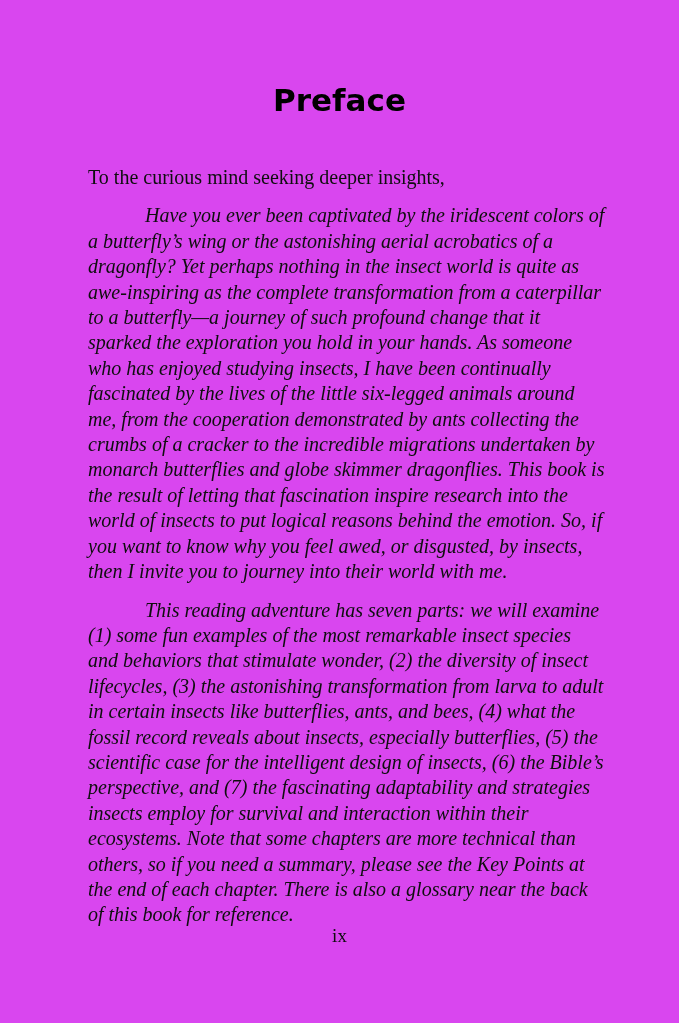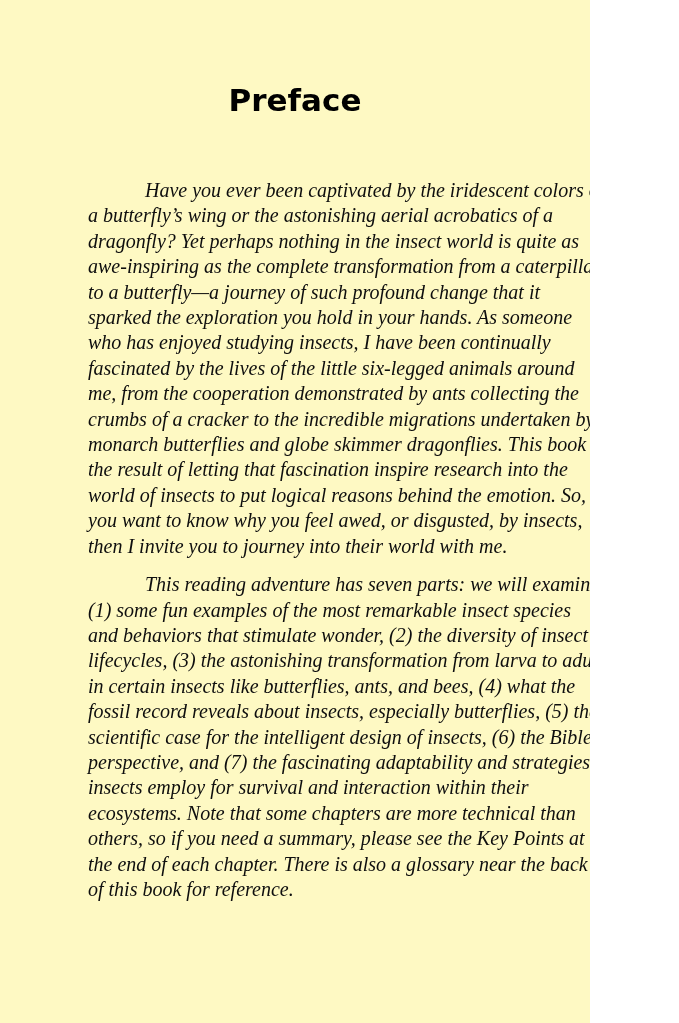--- a/index.html
+++ b/index.html
@@ -2,23 +2,23 @@
 <html><head>
 <meta charset="utf-8">
 <style>
   html, body {
     margin: 0;
     padding: 0;
     background: #ffffff;
   }
   .page {
     position: relative;
-    width: 590px;
+    width: 679px;
     height: 1023px;
-    background: #fef9c3;
+    background: #d946ef;
     overflow: hidden;
     font-family: "Liberation Serif", serif;
     color: #0e0e0e;
   }
   .title {
     position: absolute;
     top: 82px;
     left: 0;
     right: 0;
     text-align: center;
@@ -57,17 +57,19 @@
     color: #0e0e0e;
   }
 </style>
 </head>
 <body>
 
 <div class="page">
   <h1 class="title">Preface</h1>
 
   <div class="body-text">
+    <p class="salutation">To the curious mind seeking deeper insights,</p>
     <p class="para">Have you ever been captivated by the iridescent colors of a butterfly’s wing or the astonishing aerial acrobatics of a dragonfly? Yet perhaps nothing in the insect world is quite as awe-inspiring as the complete transformation from a caterpillar to a butterfly—a journey of such profound change that it sparked the exploration you hold in your hands. As someone who has enjoyed studying insects, I have been continually fascinated by the lives of the little six-legged animals around me, from the cooperation demonstrated by ants collecting the crumbs of a cracker to the incredible migrations undertaken by monarch butterflies and globe skimmer dragonflies. This book is the result of letting that fascination inspire research into the world of insects to put logical reasons behind the emotion. So, if you want to know why you feel awed, or disgusted, by insects, then I invite you to journey into their world with me.</p>
     <p class="para">This reading adventure has seven parts: we will examine (1) some fun examples of the most remarkable insect species and behaviors that stimulate wonder, (2) the diversity of insect lifecycles, (3) the astonishing transformation from larva to adult in certain insects like butterflies, ants, and bees, (4) what the fossil record reveals about insects, especially butterflies, (5) the scientific case for the intelligent design of insects, (6) the Bible’s perspective, and (7) the fascinating adaptability and strategies insects employ for survival and interaction within their ecosystems. Note that some chapters are more technical than others, so if you need a summary, please see the Key Points at the end of each chapter. There is also a glossary near the back of this book for reference.</p>
   </div>
 
+  <div class="page-number">ix</div>
 </div>
 
 </body></html>

